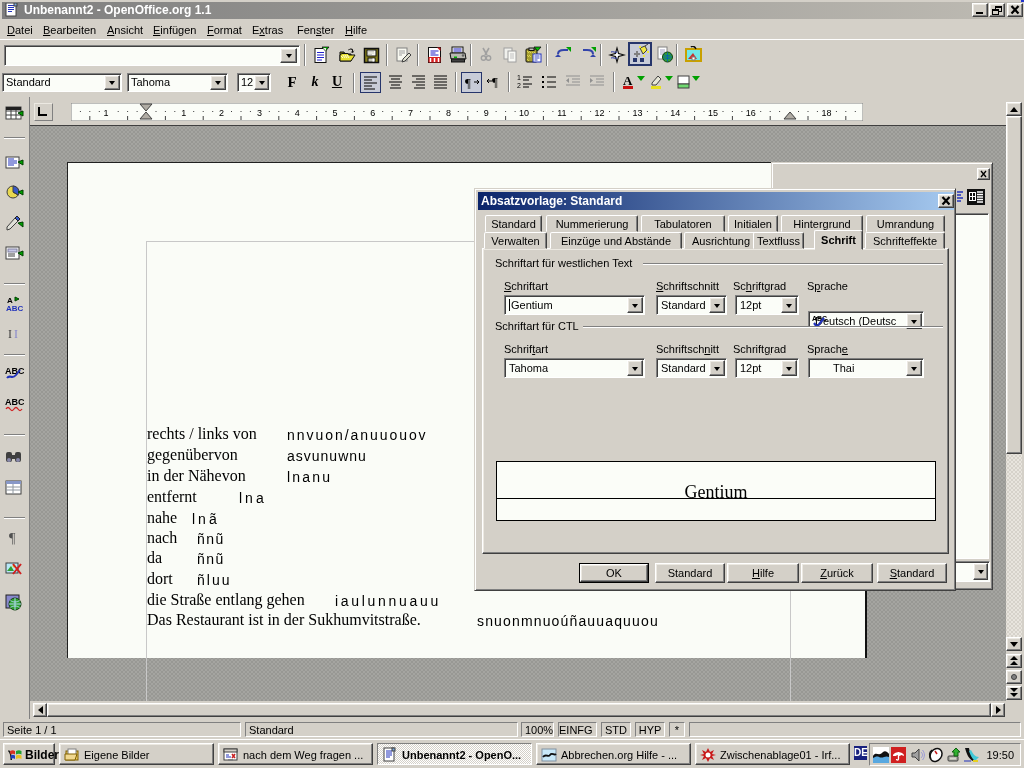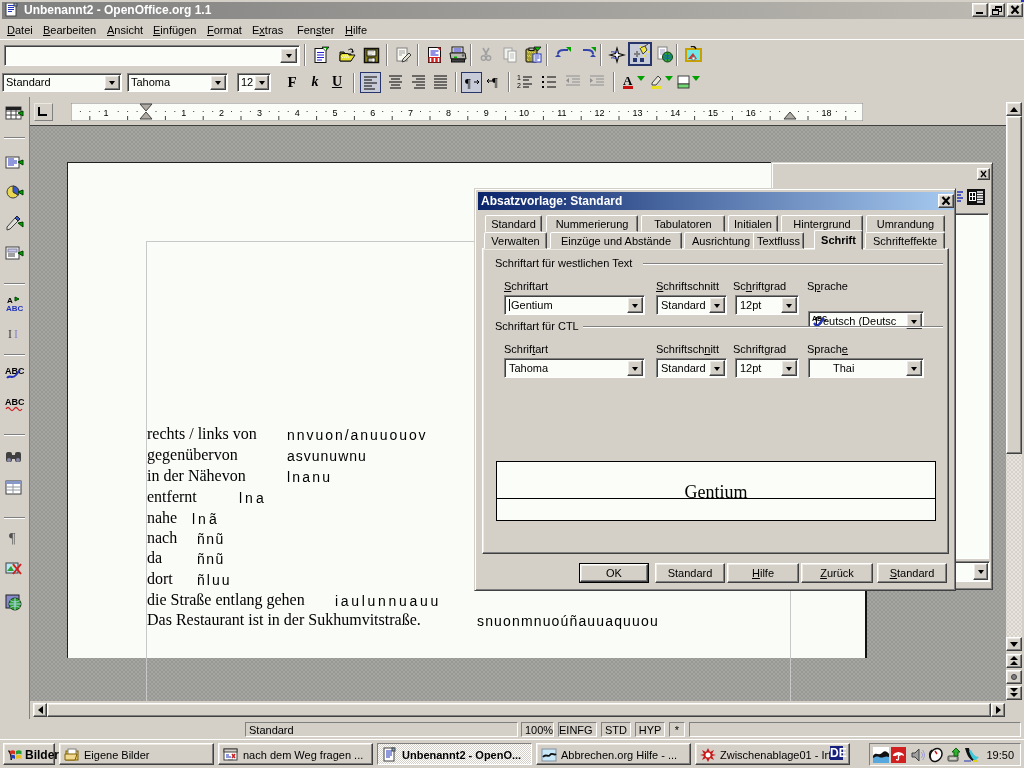--- a/index.html
+++ b/index.html
@@ -715,20 +715,21 @@
   <div class="ab" style="left:104px;top:374px;width:70px;height:20px;border:1px solid #000">
       <div class="r" style="width:68px;height:18px;text-align:center;line-height:17px">OK</div>
     </div>
   <div class="ab r" style="left:180px;top:374px;width:70px;height:20px;text-align:center;line-height:19px">Standard</div>
   <div class="ab r" style="left:252px;top:374px;width:72px;height:20px;text-align:center;line-height:19px"><span class="u">H</span>ilfe</div>
   <div class="ab r" style="left:326px;top:374px;width:72px;height:20px;text-align:center;line-height:19px"><span class="u">Z</span>urück</div>
   <div class="ab r" style="left:402px;top:374px;width:70px;height:20px;text-align:center;line-height:19px"><span class="u">S</span>tandard</div>
 </div>
 
 <div class="ab" style="left:0;top:719px;width:1024px;height:20px;background:#D4D0C8">
+  <div class="ab pressed" style="left:3px;top:3px;width:238px;height:15px;line-height:14px;padding-left:3px">Seite 1 / 1</div>
   <div class="ab pressed" style="left:245px;top:3px;width:273px;height:15px;line-height:14px;padding-left:3px">Standard</div>
   <div class="ab pressed" style="left:521px;top:3px;width:33px;height:15px;line-height:14px;padding-left:3px">100%</div>
   <div class="ab pressed" style="left:558px;top:3px;width:39px;height:15px;line-height:14px;text-align:left">EINFG</div>
   <div class="ab pressed" style="left:601px;top:3px;width:30px;height:15px;line-height:14px;text-align:center">STD</div>
   <div class="ab pressed" style="left:635px;top:3px;width:30px;height:15px;line-height:14px;text-align:center">HYP</div>
   <div class="ab pressed" style="left:669px;top:3px;width:16px;height:15px;line-height:14px;text-align:center">*</div>
   <div class="ab pressed" style="left:689px;top:3px;width:332px;height:15px"></div>
 </div>
 
 <div class="ab" style="left:0;top:739px;width:1024px;height:29px;background:#D4D0C8;border-top:1px solid #fff">
@@ -787,21 +788,21 @@
   </div>
   <div class="ab r" style="left:695px;top:3px;width:155px;height:22px">
     <div class="ab" id="tb-irfan" style="left:4px;top:3px;width:16px;height:16px">
         <svg width="16" height="16" viewBox="0 0 16 16">
           <path d="M8 1 L10 5 L14 3 L12 7 L16 8 L12 9 L14 13 L10 11 L8 15 L6 11 L2 13 L4 9 L0 8 L4 7 L2 3 L6 5 Z" fill="#C81818"></path>
           <circle cx="8" cy="8" r="2.5" fill="#fff"></circle>
         </svg>
       </div>
     <div class="ab" style="left:24px;top:5px">Zwischenablage01 - Irf...</div>
   </div>
-  <div class="ab" style="left:830px;top:6px;width:13px;height:14px;background:#18207E;color:#fff;font-weight:bold;font-size:12px;text-align:center;line-height:14px">DE</div>
+  <div class="ab" style="left:854px;top:6px;width:13px;height:14px;background:#18207E;color:#fff;font-weight:bold;font-size:10px;text-align:center;line-height:14px">DE</div>
   <div class="ab pressed" style="left:869px;top:3px;width:152px;height:23px">
     <div class="ab" id="tray" style="left:3px;top:3px;width:113px;height:17px">
 <svg width="16" height="16" viewBox="0 0 16 16" style="position:absolute;left:0;top:0">
           <rect x="0" y="0" width="16" height="9" fill="#fff"></rect>
           <rect x="0" y="9" width="16" height="7" fill="#58A8E0"></rect>
           <path d="M0 9 C3 4 6 10 10 5 C12 3 15 5 16 7 L16 10 C12 8 10 12 6 10 C4 9 2 10 0 11 Z" fill="#101010"></path>
         </svg>
 <svg width="15" height="16" viewBox="0 0 15 16" style="position:absolute;left:18px;top:0">
           <rect width="15" height="16" fill="#D02020"></rect>
           <path d="M2 9 C2 4 13 4 13 9 L10.5 8 L8.5 9 L6.5 8 L4.5 9 Z" fill="#fff"></path>

